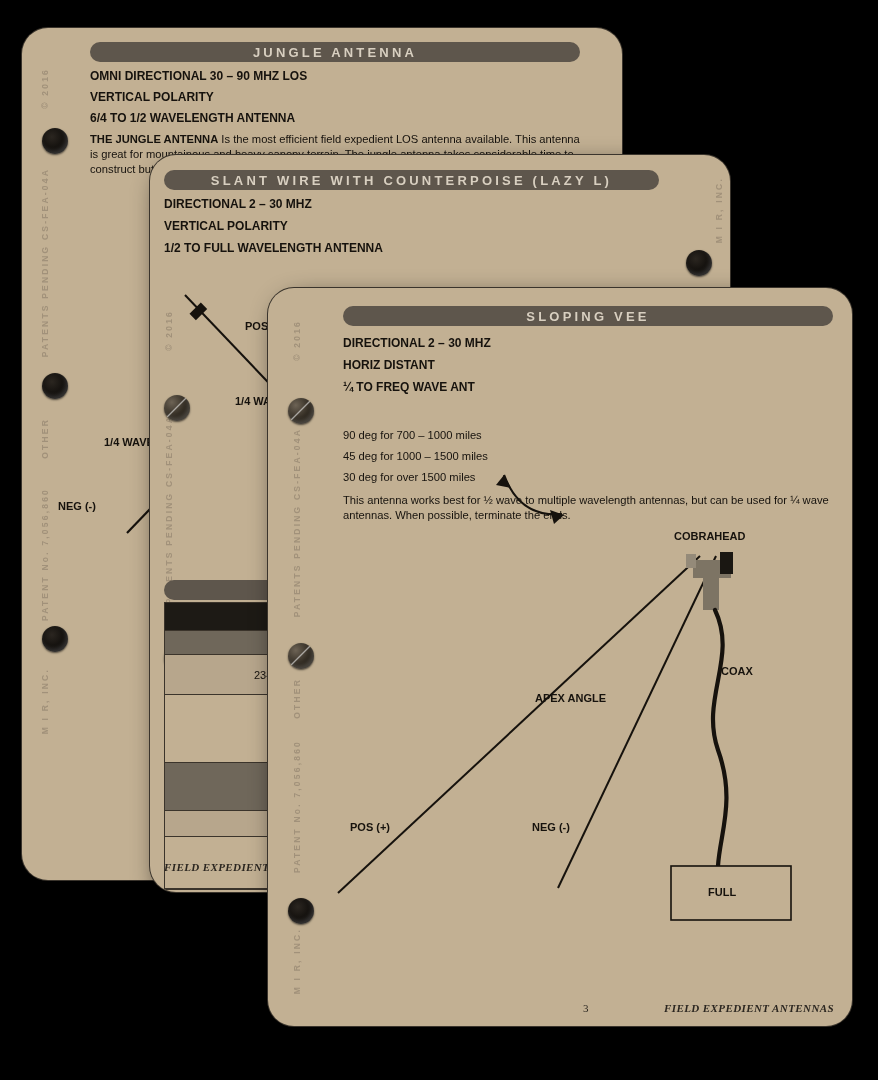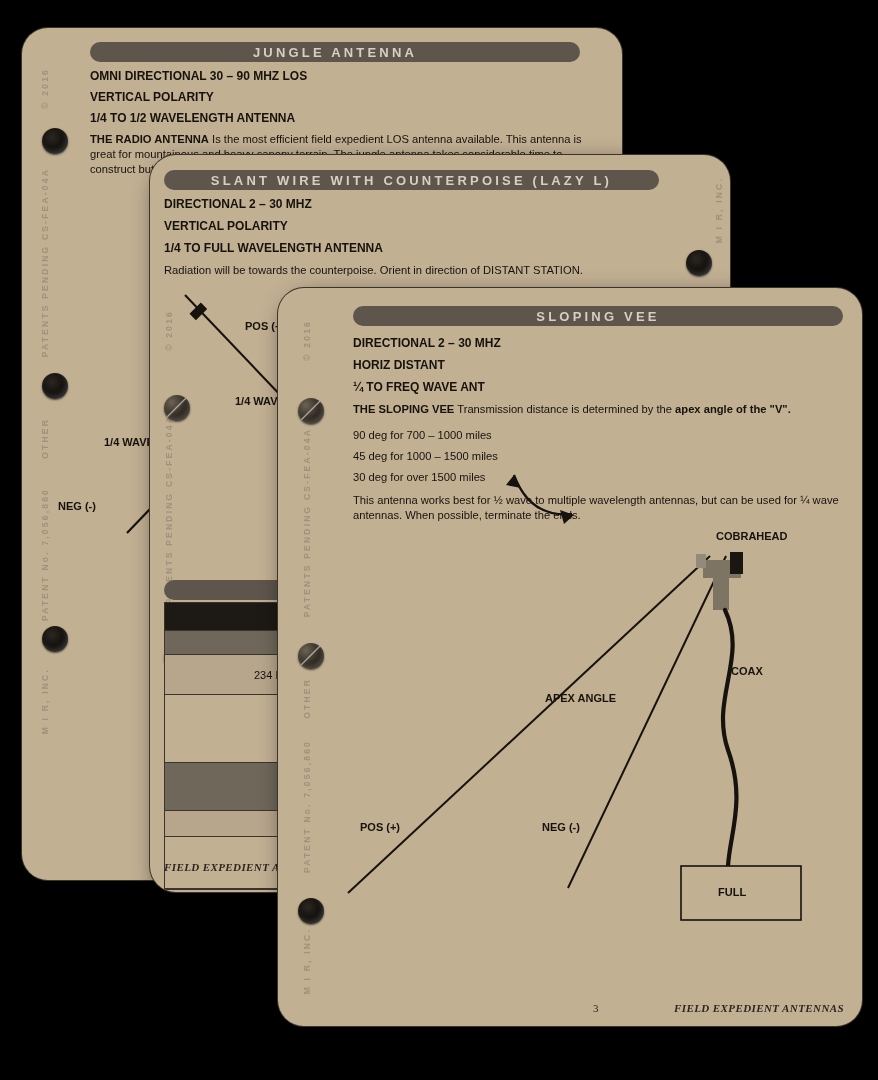--- a/index.html
+++ b/index.html
@@ -77,24 +77,24 @@
       <div class="edge left" style="top:640px;left:18px;transform:rotate(-90deg) translate(-100%,0);">M I R, INC.</div>
 
       <div class="edge right" style="top:150px;right:14px;transform:rotate(-90deg) translate(0,0);transform-origin:right top;">M I R, INC.</div>
 
       <div class="hole" style="left:20px;top:100px;"></div>
       <div class="hole" style="left:20px;top:345px;"></div>
       <div class="hole" style="left:20px;top:598px;"></div>
 
       <div class="spec" style="left:68px;top:41px;">OMNI DIRECTIONAL        30 – 90 MHZ   LOS</div>
       <div class="spec" style="left:68px;top:62px;">VERTICAL POLARITY</div>
-      <div class="spec" style="left:68px;top:83px;">1/4 TO 1/2 WAVELENGTH ANTENNA</div>
+      <div class="spec" style="left:68px;top:83px;">6/4 TO 1/2 WAVELENGTH ANTENNA</div>
 
       <div class="body" style="left:68px;top:104px;width:500px;">
-        <b>THE RADIO ANTENNA</b><span> Is the most efficient field expedient LOS antenna available. This antenna is great for mountainous and heavy canopy terrain. The jungle antenna takes considerable time to construct but allows for extended LOS ranges.</span>
+        <b>THE JUNGLE ANTENNA</b><span> Is the most efficient field expedient LOS antenna available. This antenna is great for mountainous and heavy canopy terrain. The jungle antenna takes considerable time to construct but allows for extended LOS ranges.</span>
       </div>
 
       <svg class="diag" viewBox="0 0 600 852">
         <line x1="105" y1="505" x2="152" y2="456" stroke="#16120d" stroke-width="2.2"></line>
       </svg>
       <div class="dlabel" style="left:82px;top:408px;">1/4 WAVE</div>
       <div class="dlabel" style="left:36px;top:472px;">NEG (-)</div>
     </div>
   </div>
 
@@ -111,23 +111,22 @@
       <div class="edge left" style="top:575px;left:14px;transform:rotate(-90deg) translate(-100%,0);">PATENT No. 7,056,860</div>
 
       <div class="edge right" style="top:22px;right:16px;transform:rotate(-90deg);transform-origin:right top;">M I R, INC.</div>
 
       <div class="hole" style="right:18px;top:95px;"></div>
       <div class="hole sheen" style="left:14px;top:240px;"></div>
       <div class="hole sheen" style="left:14px;top:490px;"></div>
 
       <div class="spec" style="left:14px;top:42px;">DIRECTIONAL        2 – 30 MHZ</div>
       <div class="spec" style="left:14px;top:64px;">VERTICAL POLARITY</div>
-      <div class="spec" style="left:14px;top:86px;">1/4 TO FULL WAVELENGTH ANTENNA</div>
-
-      <div class="body" style="left:14px;top:108px;width:520px;">Radiation will be towards the counterpoise. Orient in direction of DISTANT STATION.</div>
+      <div class="spec" style="left:14px;top:86px;">1/2 TO FULL WAVELENGTH ANTENNA</div>
+
 
       <svg class="diag" viewBox="0 0 580 737">
         <line x1="35" y1="140" x2="175" y2="287" stroke="#16120d" stroke-width="2"></line>
         <rect x="44" y="148" width="9" height="16" fill="#16120d" transform="rotate(45 48 156)"></rect>
         <line x1="175" y1="287" x2="175" y2="420" stroke="#16120d" stroke-width="2"></line>
       </svg>
       <div class="dlabel" style="left:95px;top:165px;">POS (+)</div>
       <div class="dlabel" style="left:85px;top:240px;">1/4 WAVE</div>
 
       <div class="titlebar" style="left:14px;top:425px;width:320px;">
@@ -155,44 +154,41 @@
             <span>34.5</span>
           </span>
           <span style="margin-left:8px;">= 6.78</span>
         </div>
       </div>
 
       <div class="foot" style="left:14px;top:706px;">FIELD EXPEDIENT ANTENNAS</div>
     </div>
   </div>
 
-  <div class="card" style="left:278px;top:288px;width:584px;height:738px;">
+  <div class="card" style="left:268px;top:288px;width:584px;height:738px;">
     <div class="card-inner">
 
       <div class="titlebar" style="left:75px;top:18px;width:490px;">
         <span>SLOPING VEE</span>
       </div>
 
       <div class="edge left" style="top:32px;left:24px;transform:rotate(-90deg) translate(-100%,0);">© 2016</div>
       <div class="edge left" style="top:140px;left:24px;transform:rotate(-90deg) translate(-100%,0);">PATENTS PENDING  CS-FEA-04A</div>
       <div class="edge left" style="top:390px;left:24px;transform:rotate(-90deg) translate(-100%,0);">OTHER</div>
       <div class="edge left" style="top:452px;left:24px;transform:rotate(-90deg) translate(-100%,0);">PATENT No. 7,056,860</div>
       <div class="edge left" style="top:640px;left:24px;transform:rotate(-90deg) translate(-100%,0);">M I R, INC.</div>
 
       <div class="hole sheen" style="left:20px;top:110px;"></div>
       <div class="hole sheen" style="left:20px;top:355px;"></div>
       <div class="hole" style="left:20px;top:610px;"></div>
 
       <div class="spec" style="left:75px;top:48px;">DIRECTIONAL          2 – 30 MHZ</div>
       <div class="spec" style="left:75px;top:70px;">HORIZ DISTANT</div>
       <div class="spec" style="left:75px;top:92px;">¼ TO FREQ WAVE ANT</div>
 
-      <div class="body" style="left:75px;top:114px;width:500px;">
-        <b>THE SLOPING VEE</b><span> Transmission distance is determined by the </span><b>apex angle of the "V".</b>
-      </div>
 
       <div class="body" style="left:75px;top:140px;">90 deg for 700 – 1000 miles</div>
       <div class="body" style="left:75px;top:161px;">45 deg for 1000 – 1500 miles</div>
       <div class="body" style="left:75px;top:182px;">30 deg for over 1500 miles</div>
 
       <div class="body" style="left:75px;top:205px;width:500px;">This antenna works best for ½ wave to multiple wavelength antennas, but can be used for ¼ wave antennas. When possible, terminate the ends.</div>
 
       <svg class="diag" viewBox="0 0 584 738">
 
         <line x1="70" y1="605" x2="432" y2="268" stroke="#16120d" stroke-width="2"></line>
@@ -206,21 +202,21 @@
 
         <path d="M447 322 C 470 370, 432 410, 450 462 C 468 512, 452 545, 450 578" stroke="#16120d" stroke-width="4.2" fill="none" stroke-linecap="round"></path>
 
         <rect x="403" y="578" width="120" height="54" fill="#c2b093" stroke="#16120d" stroke-width="1.6"></rect>
 
         <path d="M236 697 Q 252 740, 294 736" stroke="#16120d" stroke-width="2.2" fill="none" transform="translate(0,-510)"></path>
         <polygon points="236,187 243,200 228,197" fill="#16120d"></polygon>
         <polygon points="296,227 282,222 286,236" fill="#16120d"></polygon>
       </svg>
 
-      <div class="dlabel" style="left:406px;top:242px;margin-left:32px;">COBRAHEAD</div>
+      <div class="dlabel" style="left:406px;top:242px;">COBRAHEAD</div>
       <div class="dlabel" style="left:453px;top:377px;">COAX</div>
       <div class="dlabel" style="left:267px;top:404px;">APEX ANGLE</div>
       <div class="dlabel" style="left:82px;top:533px;">POS (+)</div>
       <div class="dlabel" style="left:264px;top:533px;">NEG (-)</div>
       <div class="dlabel" style="left:440px;top:598px;">FULL</div>
 
       <div class="pageno" style="left:315px;top:714px;">3</div>
       <div class="foot" style="right:18px;top:714px;">FIELD EXPEDIENT ANTENNAS</div>
     </div>
   </div>

